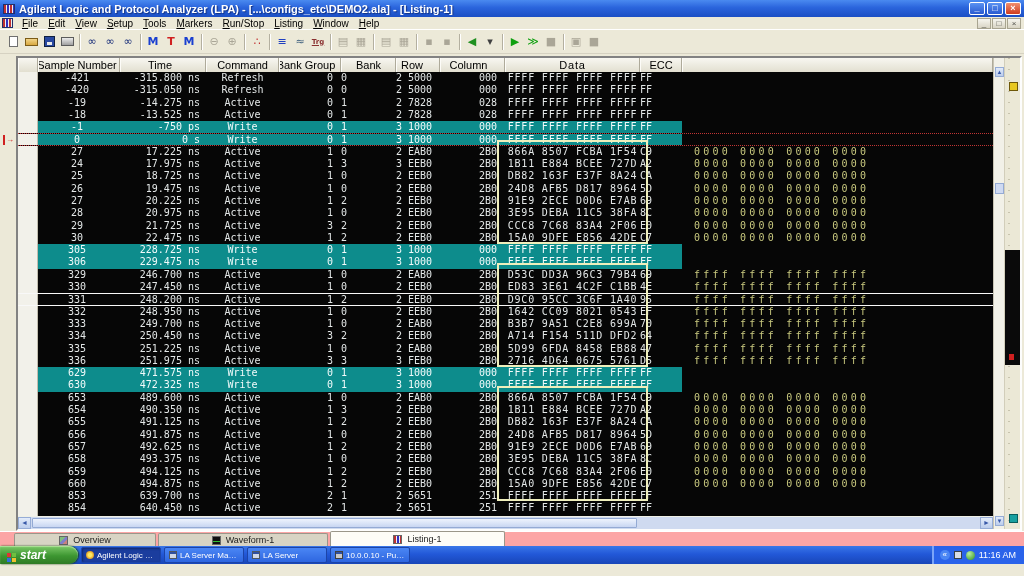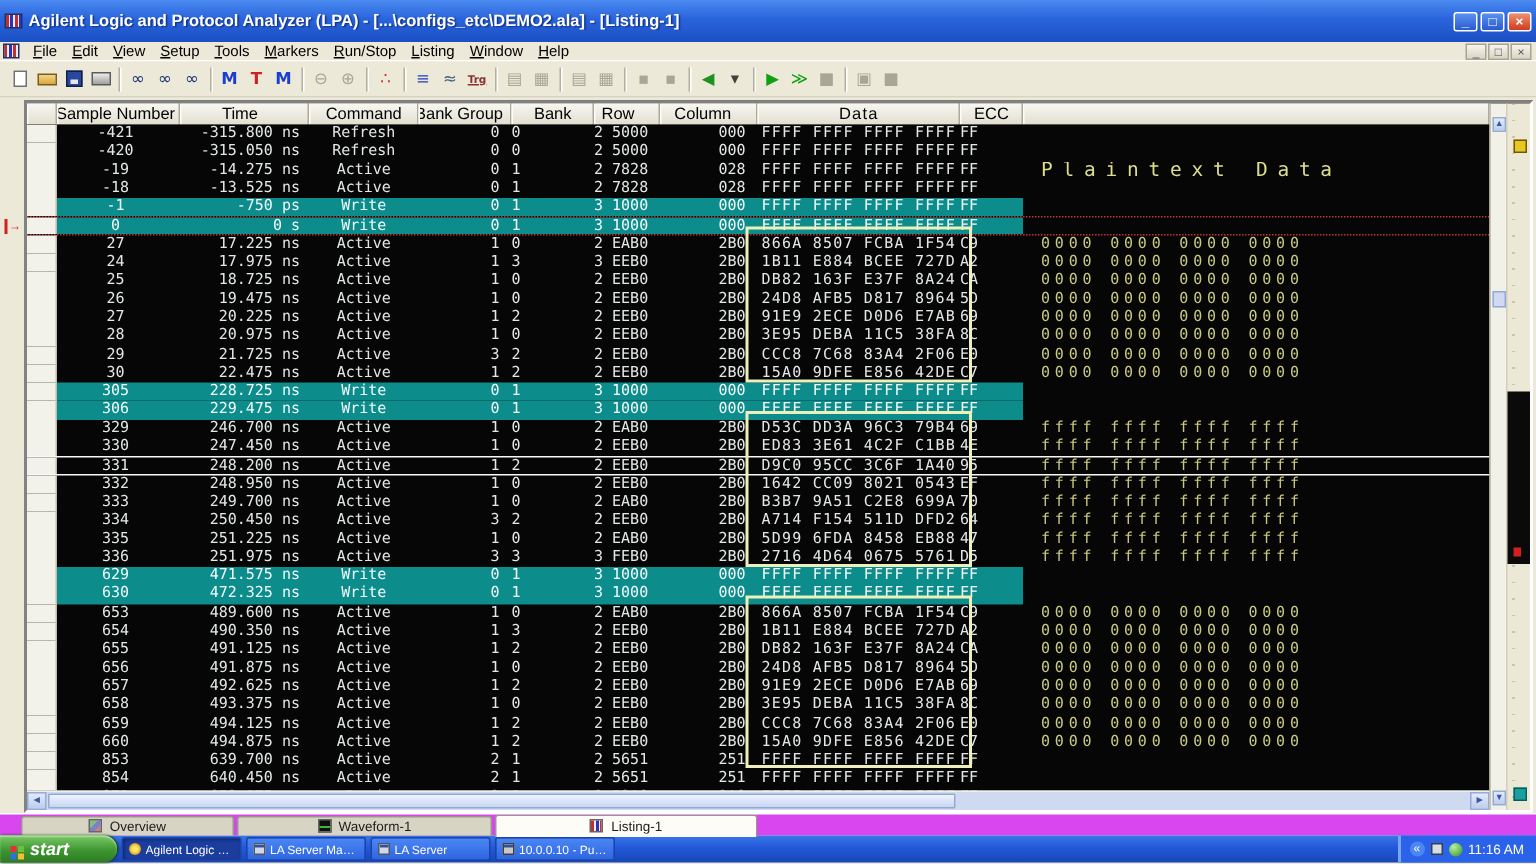--- a/index.html
+++ b/index.html
@@ -1,18 +1,18 @@
 <!DOCTYPE html>
 <html><head>
 <meta charset="utf-8">
 <style>
 *{margin:0;padding:0;box-sizing:border-box}
 html,body{width:1024px;height:576px;overflow:hidden;font-family:"Liberation Sans",sans-serif;background:#ece9d8}
 
-.titlebar{height:28px;background:linear-gradient(180deg,#4a8af0 0%,#2a64dc 45%,#1b4fc4 100%);display:flex;align-items:center;padding:0 3px;color:#fff;font-weight:bold;font-size:11px}
+.titlebar{height:17px;background:linear-gradient(180deg,#4a8af0 0%,#2a64dc 45%,#1b4fc4 100%);display:flex;align-items:center;padding:0 3px;color:#fff;font-weight:bold;font-size:11px}
 .stripe-icon{width:12px;height:10px;flex:none;margin-right:4px;border:1px solid #20306a;background:repeating-linear-gradient(90deg,#c03030 0 2px,#f0f0f0 2px 3px,#3030c0 3px 5px,#f0f0f0 5px 6px)}
 .title-text{flex:1;white-space:nowrap;overflow:hidden;text-shadow:1px 1px 1px #123182}
 .wbtn{width:16px;height:13px;margin-left:2px;border:1px solid #fff;border-radius:2px;background:linear-gradient(#5a92f2,#2a5ad0);color:#fff;font-size:9px;line-height:11px;text-align:center;font-weight:bold}
 .wbtn.close{background:linear-gradient(#f09070,#cf3c1e)}
 
 .menubar{height:13px;display:flex;align-items:center;background:#ece9d8;border-bottom:1px solid #fff;font-size:10px;padding-left:2px;color:#000}
 .menu-item{padding:0 5px;display:inline-block}
 .menu-item::first-letter{text-decoration:underline}
 .child-ctrls{margin-left:auto;display:flex;padding-right:3px}
 .cbtn{width:14px;height:11px;border:1px solid #a8a490;background:linear-gradient(#f6f5ef,#d8d4c4);color:#50504a;font-size:8px;line-height:9px;text-align:center;margin-left:1px}
@@ -67,21 +67,21 @@
 .vs-btn{position:absolute;left:1px;width:9px;height:10px;background:linear-gradient(#e2ebfa,#bccdec);border:1px solid #96acd6;color:#3858a8;font-size:6px;line-height:9px;text-align:center}
 .vs-up{top:9px}.vs-down{bottom:3px}
 .vs-thumb{position:absolute;top:125px;left:1px;width:9px;height:11px;background:#cfdaf2;border:1px solid #94aad4}
 .mstrip{width:16px;flex:none;background:#ebe8d6;position:relative;border-left:1px solid #d2ceba}
 .mstrip::before{content:"";position:absolute;left:3px;top:0;bottom:0;width:2px;background:repeating-linear-gradient(180deg,#c8c4ae 0 1px,transparent 1px 11px)}
 .ms-band{position:absolute;left:0;right:0;top:192px;height:115px;background:#0a0a0a}
 .ms-yellow{position:absolute;top:24px;left:4px;width:9px;height:9px;background:#e8c820;border:1px solid #6e5808}
 .ms-red{position:absolute;top:296px;left:4px;width:5px;height:6px;background:#d02020}
 .ms-teal{position:absolute;bottom:6px;left:4px;width:9px;height:9px;background:#18a0a0;border:1px solid #085e5e}
 
-.tabsbar{height:15px;background:#d946ef;display:flex;align-items:center;padding-left:14px;border-top:1px solid #fff}
+.tabsbar{height:15px;background:#fca5a5;display:flex;align-items:flex-end;padding-left:14px;border-top:1px solid #fff}
 .tab{height:13px;display:flex;align-items:center;justify-content:center;gap:5px;font-size:9px;color:#1c1c1c;background:#d8d4c4;border:1px solid #9a968a;border-bottom:none;border-radius:2px 2px 0 0;margin-right:2px;overflow:hidden}
 .tab:nth-child(1){width:142px}.tab:nth-child(2){width:170px}.tab:nth-child(3){width:175px}
 .tab.active{background:#fdfcf7;height:15px}
 .tab-ic{width:9px;height:9px;flex:none;border:1px solid #666}
 .overview-icon{background:linear-gradient(135deg,#7fbf7f 0 38%,#8080c8 38% 70%,#c88080 70%)}
 .waveform-icon{background:#101010 repeating-linear-gradient(0deg,transparent 0 2px,#32c032 2px 3px,transparent 3px 5px)}
 .listing-icon{background:repeating-linear-gradient(90deg,#c03030 0 2px,#f0f0f0 2px 3px,#3030c0 3px 5px,#f0f0f0 5px 6px)}
 
 .statusbar{height:12px;background:#ece9d8;border-top:1px solid #fff;display:flex;align-items:center;font-size:9px;color:#242424;position:relative}
 .sb-left{flex:1;padding-left:4px}
@@ -282,21 +282,20 @@
                 <div class="cell c-sample">-19</div>
                 <div class="cell c-time">-14.275 ns</div>
                 <div class="cell c-cmd">Active</div>
                 <div class="cell c-bg">0</div>
                 <div class="cell c-bank">1</div>
                 <div class="cell c-row">2 7828</div>
                 <div class="cell c-col">028</div>
                 <div class="cell c-data">FFFF FFFF FFFF FFFF</div>
                 <div class="cell c-ecc">FF</div>
               </div>
-              <div class="note nl">Plaintext Data</div>
             </div>
             <div class="lrow">
               <div class="m"></div>
               <div class="cells">
                 <div class="cell c-sample">-18</div>
                 <div class="cell c-time">-13.525 ns</div>
                 <div class="cell c-cmd">Active</div>
                 <div class="cell c-bg">0</div>
                 <div class="cell c-bank">1</div>
                 <div class="cell c-row">2 7828</div>

